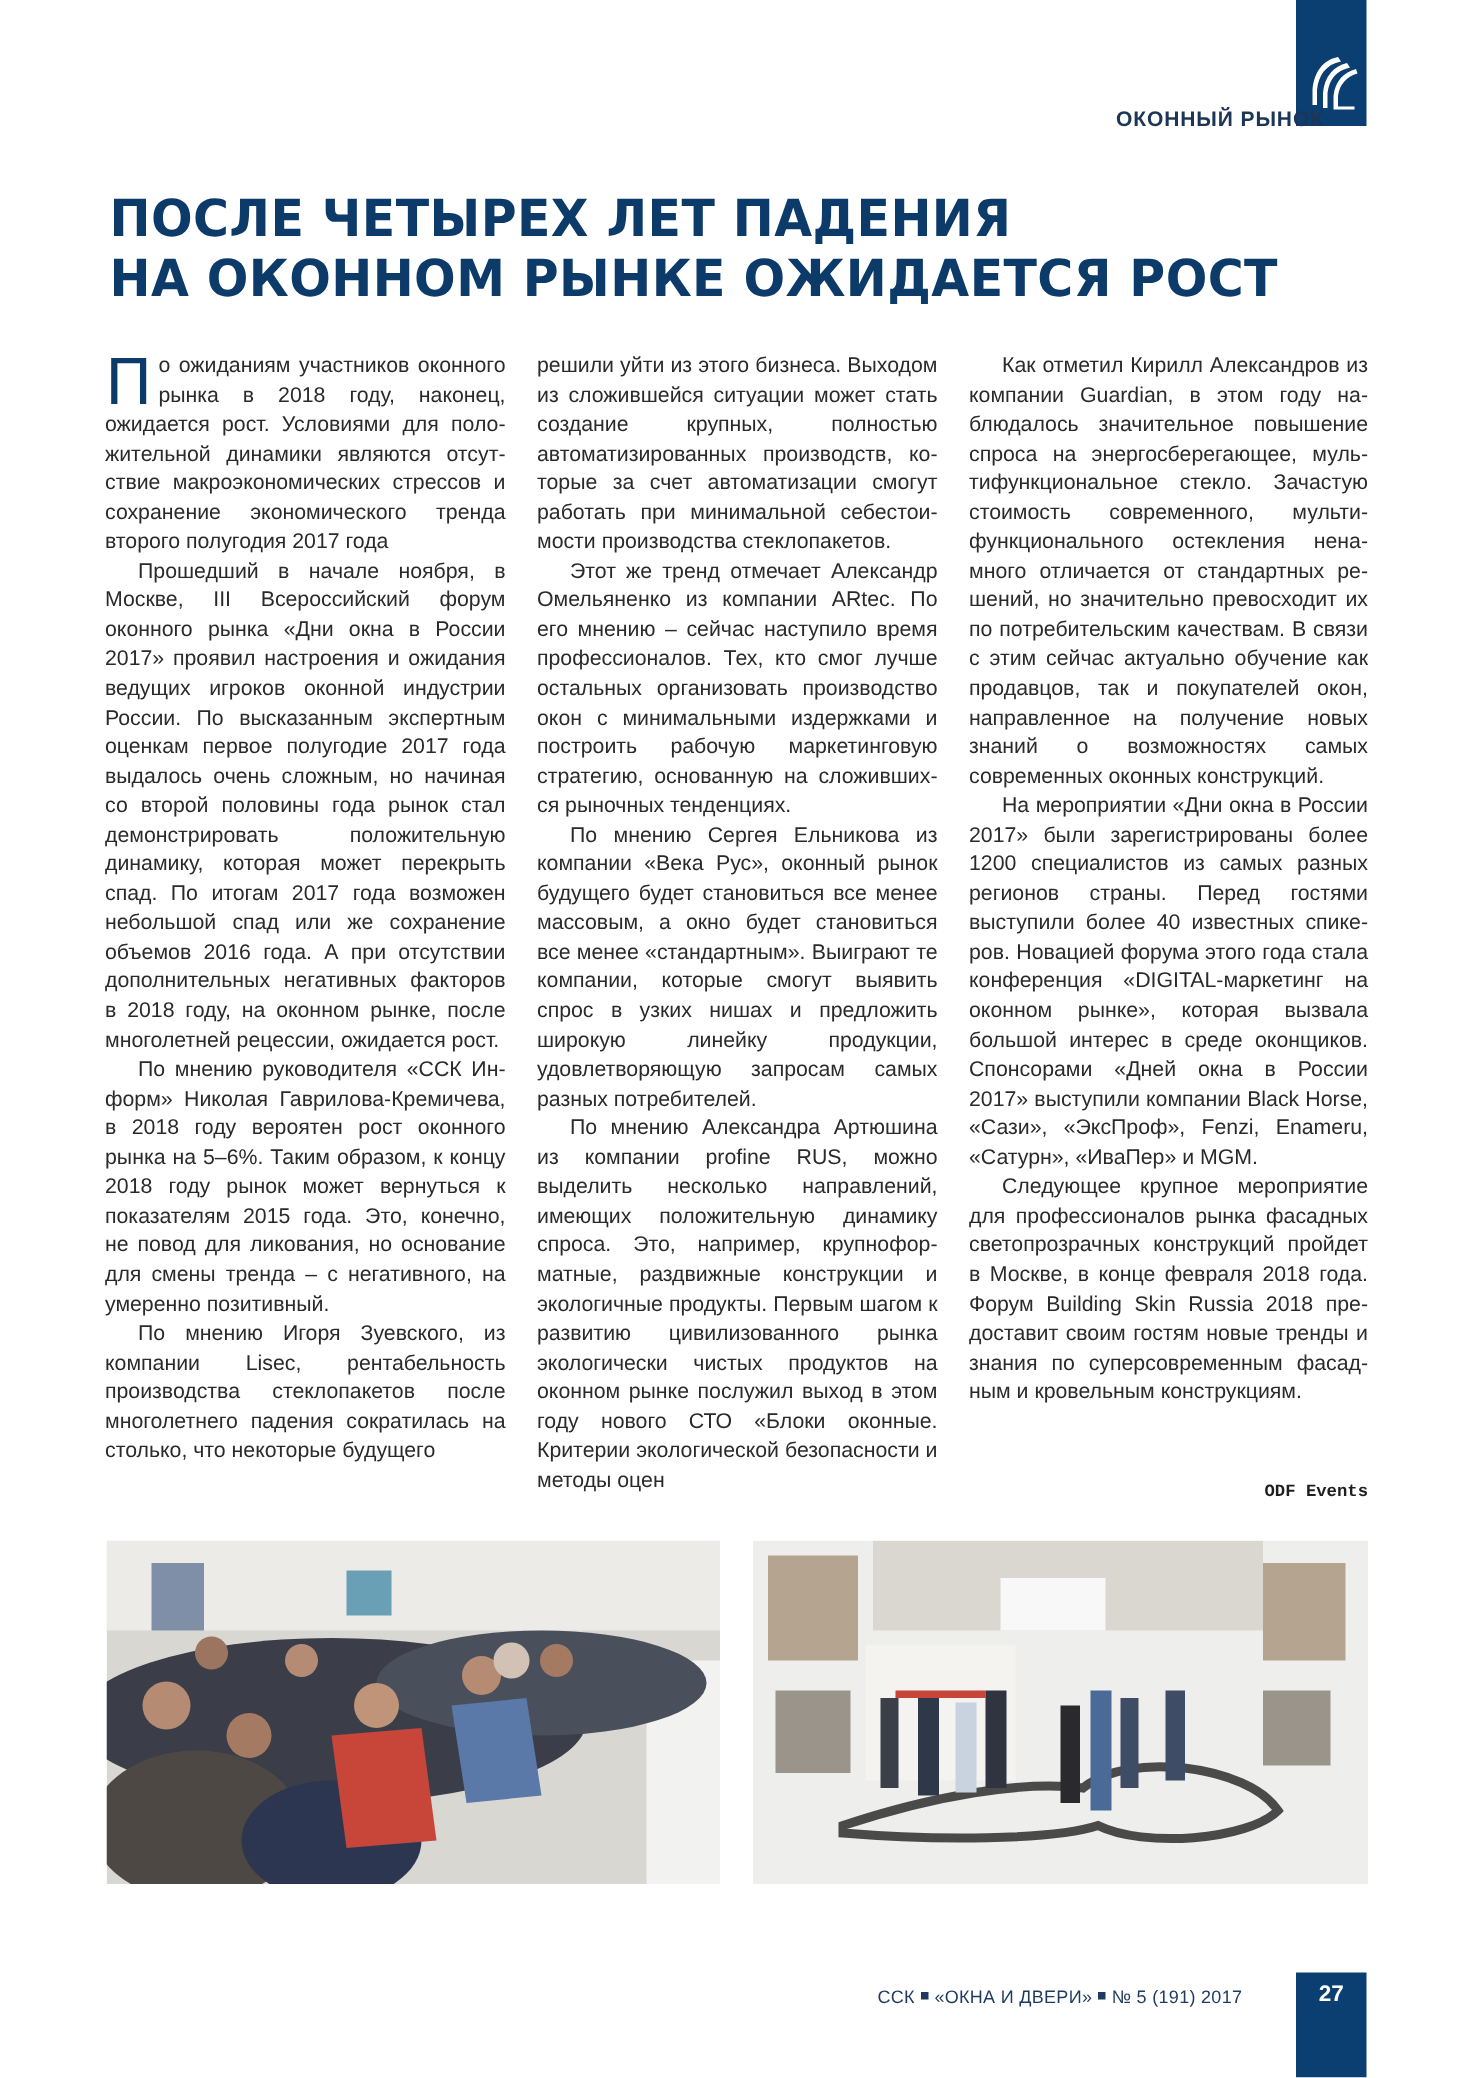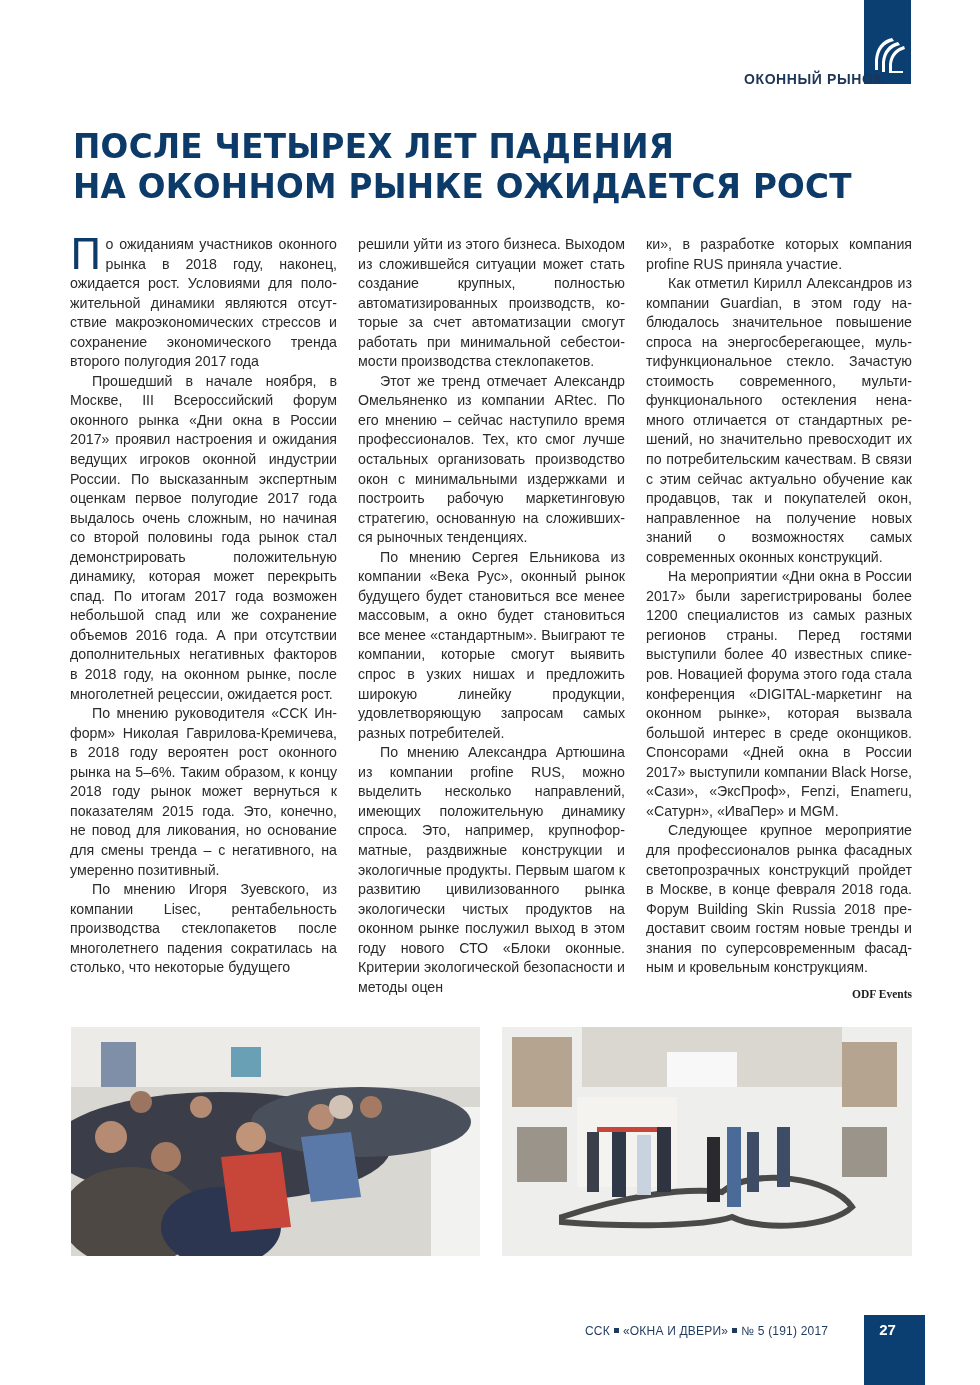--- a/index.html
+++ b/index.html
@@ -9,28 +9,28 @@
   .section-label { position:absolute; left:700px; top:71px; font-size:14px; font-weight:bold; color:#1d3556; letter-spacing:0.6px;margin-left:44px; }
   .headline { position:absolute; left:73px; top:126px; margin:0; font-family:"DejaVu Sans", sans-serif; font-weight:bold; font-size:34px; line-height:40px; color:#0d3b69; letter-spacing:0.3px; transform:scaleX(0.96); transform-origin:left top; white-space:nowrap; }
   .columns { position:absolute; top:235px; left:70px; width:842px; height:770px; }
   .col { position:absolute; top:0; width:267px; font-size:14.2px; line-height:19.55px; text-align:justify; color:#2a2a2a; }
   .col1 { left:0; }
   .col2 { left:288px; }
   .col3 { left:576px; width:266px; }
   .col p { margin:0; text-indent:22px; hyphens:manual; }
   .col p.noindent { text-indent:0; }
   .dropcap { float:left; font-size:42px; line-height:36px; color:#0d3b69; font-family:"DejaVu Sans", sans-serif; margin:2px 4px 0 0; }
-  .signature { position:absolute; left:800px; top:988px; width:112px; text-align:right; font-size:11.5px; font-weight:bold; font-family:Liberation Serif, serif; color:#1e1e1e; }
+  .signature { position:absolute; left:800px; top:988px; width:112px; text-align:right; font-size:11.5px; font-weight:bold; font-family:Liberation Mono, monospace; color:#1e1e1e; }
   .photo { position:absolute; top:1027px; height:229px; overflow:hidden; }
   .photo1 { left:71px; width:409px; }
   .photo2 { left:502px; width:410px; }
   .photo svg { width:100%; height:100%; display:block; }
   .footer-text { position:absolute; left:585px; top:1324px; font-size:12px; color:#1f3a5f; letter-spacing:0.2px; }
   .footer-text .sq { display:inline-block; width:5px; height:5px; background:#1f3a5f; margin:0 4px 2px 4px; vertical-align:middle; }
-  .page-box { position:absolute; left:864px; top:1315px; width:61px; height:70px; background:#0b3f72;text-decoration:underline; }
+  .page-box { position:absolute; left:864px; top:1315px; width:47px; height:70px; background:#0b3f72;text-decoration:underline; }
   .page-num { position:absolute; left:0; top:6px; width:47px; text-align:center; color:#fff; font-weight:bold; font-size:15px; }
 </style>
 </head>
 <body>
 
 <div class="logo-box">
   <svg width="36" height="40" viewBox="0 0 36 40">
     <path d="M22 2 C12 4 6 12 5 24 L5 34 L8 34 L8 24 C9 14 14 7 24 5 Z" fill="#ffffff"></path>
     <path d="M28 6 C19 8 13 15 12 26 L12 36 L15 36 L15 26 C16 17 21 11 30 9 Z" fill="#ffffff"></path>
     <path d="M34 10 C26 12 20 18 19 28 L19 37 L33 37 L33 35 L22 35 L22 28 C23 20 28 15 35 13 Z" fill="#ffffff"></path>
@@ -51,21 +51,20 @@
     <p>По мнению руководителя «ССК Ин­форм» Николая Гаврилова-Кремиче­ва, в 2018 году вероятен рост оконного рынка на 5–6%. Таким образом, к кон­цу 2018 году рынок может вернуться к показателям 2015 года. Это, конеч­но, не повод для ликования, но основа­ние для смены тренда – с негативного, на умеренно позитивный.</p>
     <p>По мнению Игоря Зуевского, из компании Lisec, рентабельность производства стеклопакетов после многолетнего падения сократилась на столько, что некоторые будущего</p>
   </div>
   <div class="col col2">
     <p class="noindent">решили уйти из этого бизнеса. Выхо­дом из сложившейся ситуации может стать создание крупных, полностью автоматизированных производств, ко­торые за счет автоматизации смогут работать при минимальной себестои­мости производства стеклопакетов.</p>
     <p>Этот же тренд отмечает Александр Омельяненко из компании ARtec. По его мнению – сейчас наступило вре­мя профессионалов. Тех, кто смог луч­ше остальных организовать производ­ство окон с минимальными издержка­ми и построить рабочую маркетинговую стратегию, основанную на сложивших­ся рыночных тенденциях.</p>
     <p>По мнению Сергея Ельникова из компании «Века Рус», оконный рынок будущего будет становиться все менее массовым, а окно будет становиться все менее «стандарт­ным». Выиграют те компании, кото­рые смогут выявить спрос в узких ни­шах и предложить широкую линейку продукции, удовлетворяющую запро­сам самых разных потребителей.</p>
     <p>По мнению Александра Артюши­на из компании profine RUS, можно выделить несколько направлений, имеющих положительную динамику спроса. Это, например, крупнофор­матные, раздвижные конструкции и экологичные продукты. Первым шагом к развитию цивилизованно­го рынка экологически чистых про­дуктов на оконном рынке послужил выход в этом году нового СТО «Бло­ки оконные. Критерии экологиче­ской безопасности и методы оцен­</p>
   </div>
   <div class="col col3">
-    <p class="noindent">ки», в разработке которых компания profine RUS приняла участие.</p>
     <p>Как отметил Кирилл Александров из компании Guardian, в этом году на­блюдалось значительное повышение спроса на энергосберегающее, муль­тифункциональное стекло. Зачастую стоимость современного, мульти­функционального остекления нена­много отличается от стандартных ре­шений, но значительно превосходит их по потребительским качествам. В связи с этим сейчас актуально обу­чение как продавцов, так и покупате­лей окон, направленное на получение новых знаний о возможностях самых современных оконных конструкций.</p>
     <p>На мероприятии «Дни окна в Рос­сии 2017» были зарегистрированы бо­лее 1200 специалистов из самых раз­ных регионов страны. Перед гостями выступили более 40 известных спике­ров. Новацией форума этого года ста­ла конференция «DIGITAL-маркетинг на оконном рынке», которая вызва­ла большой интерес в среде оконщи­ков. Спонсорами «Дней окна в Рос­сии 2017» выступили компании Black Horse, «Сази», «ЭксПроф», Fenzi, Enameru, «Сатурн», «ИваПер» и MGM.</p>
     <p>Следующее крупное мероприятие для профессионалов рынка фасадных светопрозрачных конструкций пройдет в Москве, в конце февраля 2018 года. Форум Building Skin Russia 2018 пре­доставит своим гостям новые тренды и знания по суперсовременным фасад­ным и кровельным конструкциям.</p>
   </div>
 </div>
 
 <div class="signature">ODF Events</div>
 
 <div class="photo photo1">
   <svg viewBox="0 0 409 229" preserveAspectRatio="none">

